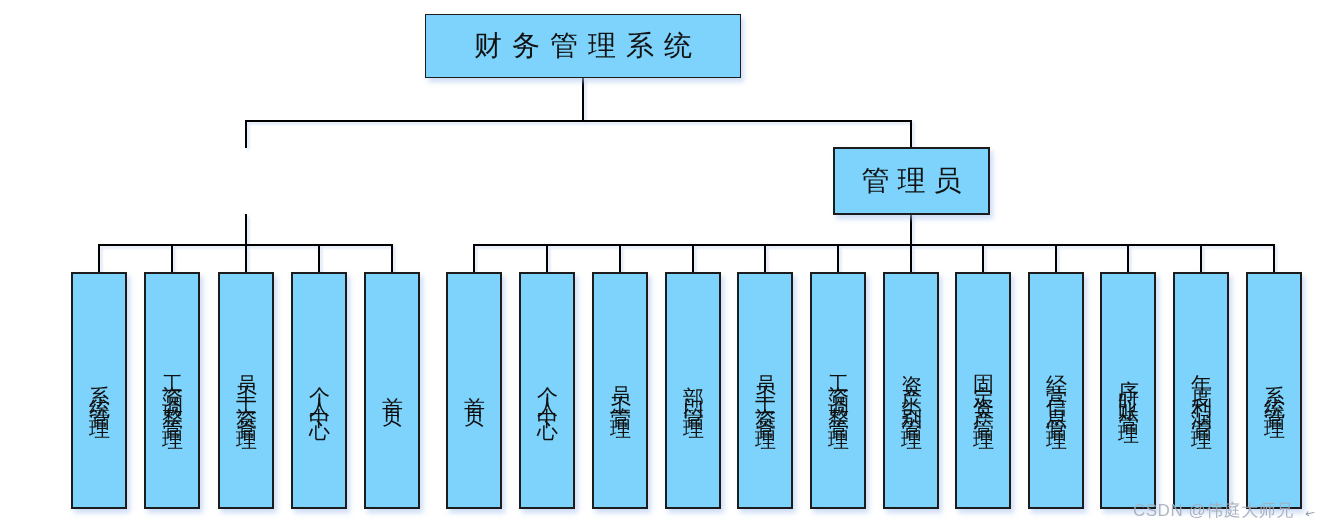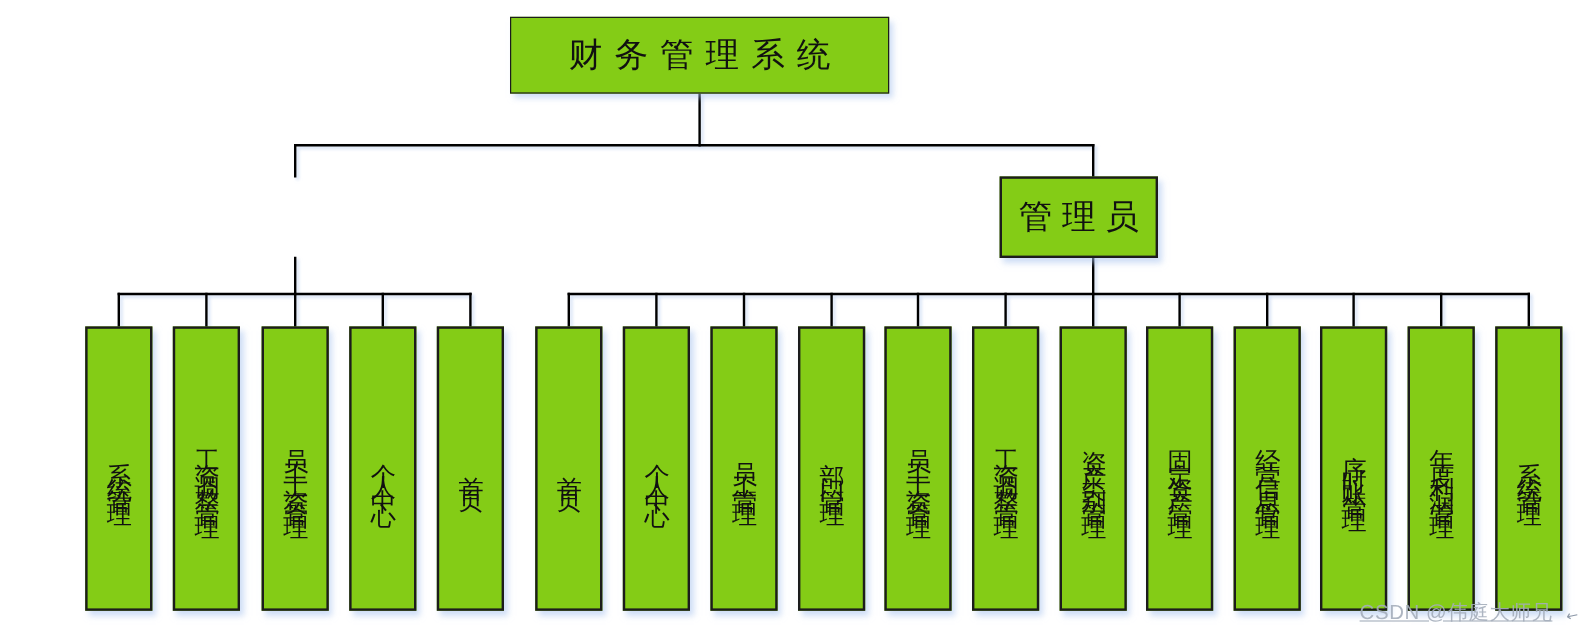--- a/index.html
+++ b/index.html
@@ -12,21 +12,21 @@
     font-family: "DejaVu Serif", "Liberation Serif", serif;
   }
   svg.connectors {
     position: absolute;
     left: 0; top: 0;
     width: 1324px; height: 529px;
     filter: drop-shadow(2px 2px 1.5px rgba(170, 195, 235, 0.55));
   }
   .box {
     position: absolute;
-    background: #84cc16;
+    background: #7dd3fc;
     border: 2px solid #1c1c1c;
     box-sizing: border-box;
     display: flex;
     align-items: center;
     justify-content: center;
     box-shadow: 3px 4px 5px rgba(168, 195, 238, 0.55);
     color: #111111;
   }
   .box.root {
     left: 425px; top: 14px; width: 316px; height: 64px;
@@ -36,21 +36,21 @@
     text-indent: 10px;
   }
   .box.l2 {
     top: 147px; height: 68px;
     border-width: 2.5px;
     font-size: 28px;
     letter-spacing: 8px;
     text-indent: 8px;
   }
   .box.l2.emp { left: 186px; width: 122px; }
-  .box.l2.adm { left: 833px; width: 132px; }
+  .box.l2.adm { left: 833px; width: 157px; }
   .box.leaf {
     top: 272px; width: 56px; height: 237px;
     border-width: 2px;
   }
   .vtext {
     writing-mode: vertical-rl;
     text-orientation: upright;
     white-space: nowrap;
     font-size: 21px;
     line-height: 1;
@@ -60,21 +60,20 @@
   .hlabel { white-space: nowrap; }
   .watermark {
     position: absolute;
     left: 1133px; top: 499px;
     font-family: "Liberation Sans", "DejaVu Sans", sans-serif;
     font-size: 17px;
     color: rgba(164, 173, 186, 0.9);
     white-space: nowrap;
     z-index: 5;
     letter-spacing: 0.5px;
-    text-decoration: underline;
   }
   .cursor-artifact {
     position: absolute;
     left: 1305px; top: 506px;
     font-family: "DejaVu Sans", sans-serif;
     font-size: 12px;
     color: rgba(130, 142, 160, 0.9);
     transform: rotate(-12deg);
     z-index: 5;
   }

